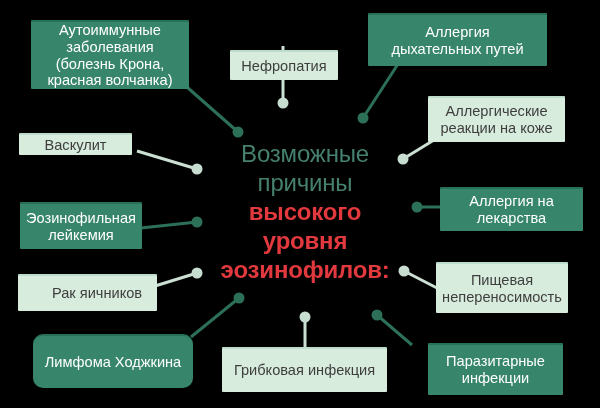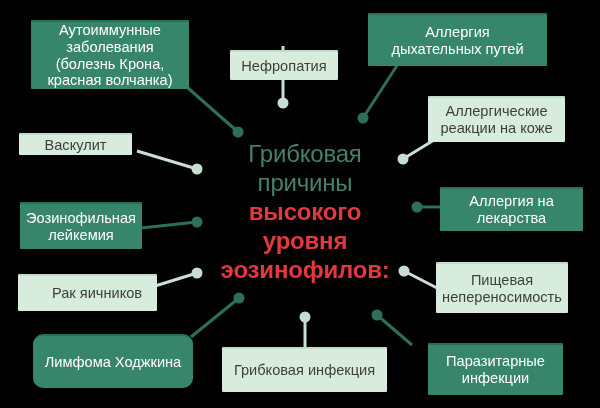--- a/index.html
+++ b/index.html
@@ -138,20 +138,20 @@
   <div class="node dark" style="left:20px;  top:202px; width:122px; height:47px;">
     <span>Эозинофильная
 лейкемия</span>
   </div>
 
   <div class="node light" style="left:19px;  top:133px; width:113px; height:22px;">
     <span>Васкулит</span>
   </div>
 
   <div id="center-title">
-    <span class="center-green">Грибковая
+    <span class="center-green">Возможные
 причины</span>
     <span class="center-red">высокого
 уровня
 эозинофилов:</span>
   </div>
 
 </div>
 
 </body></html>

